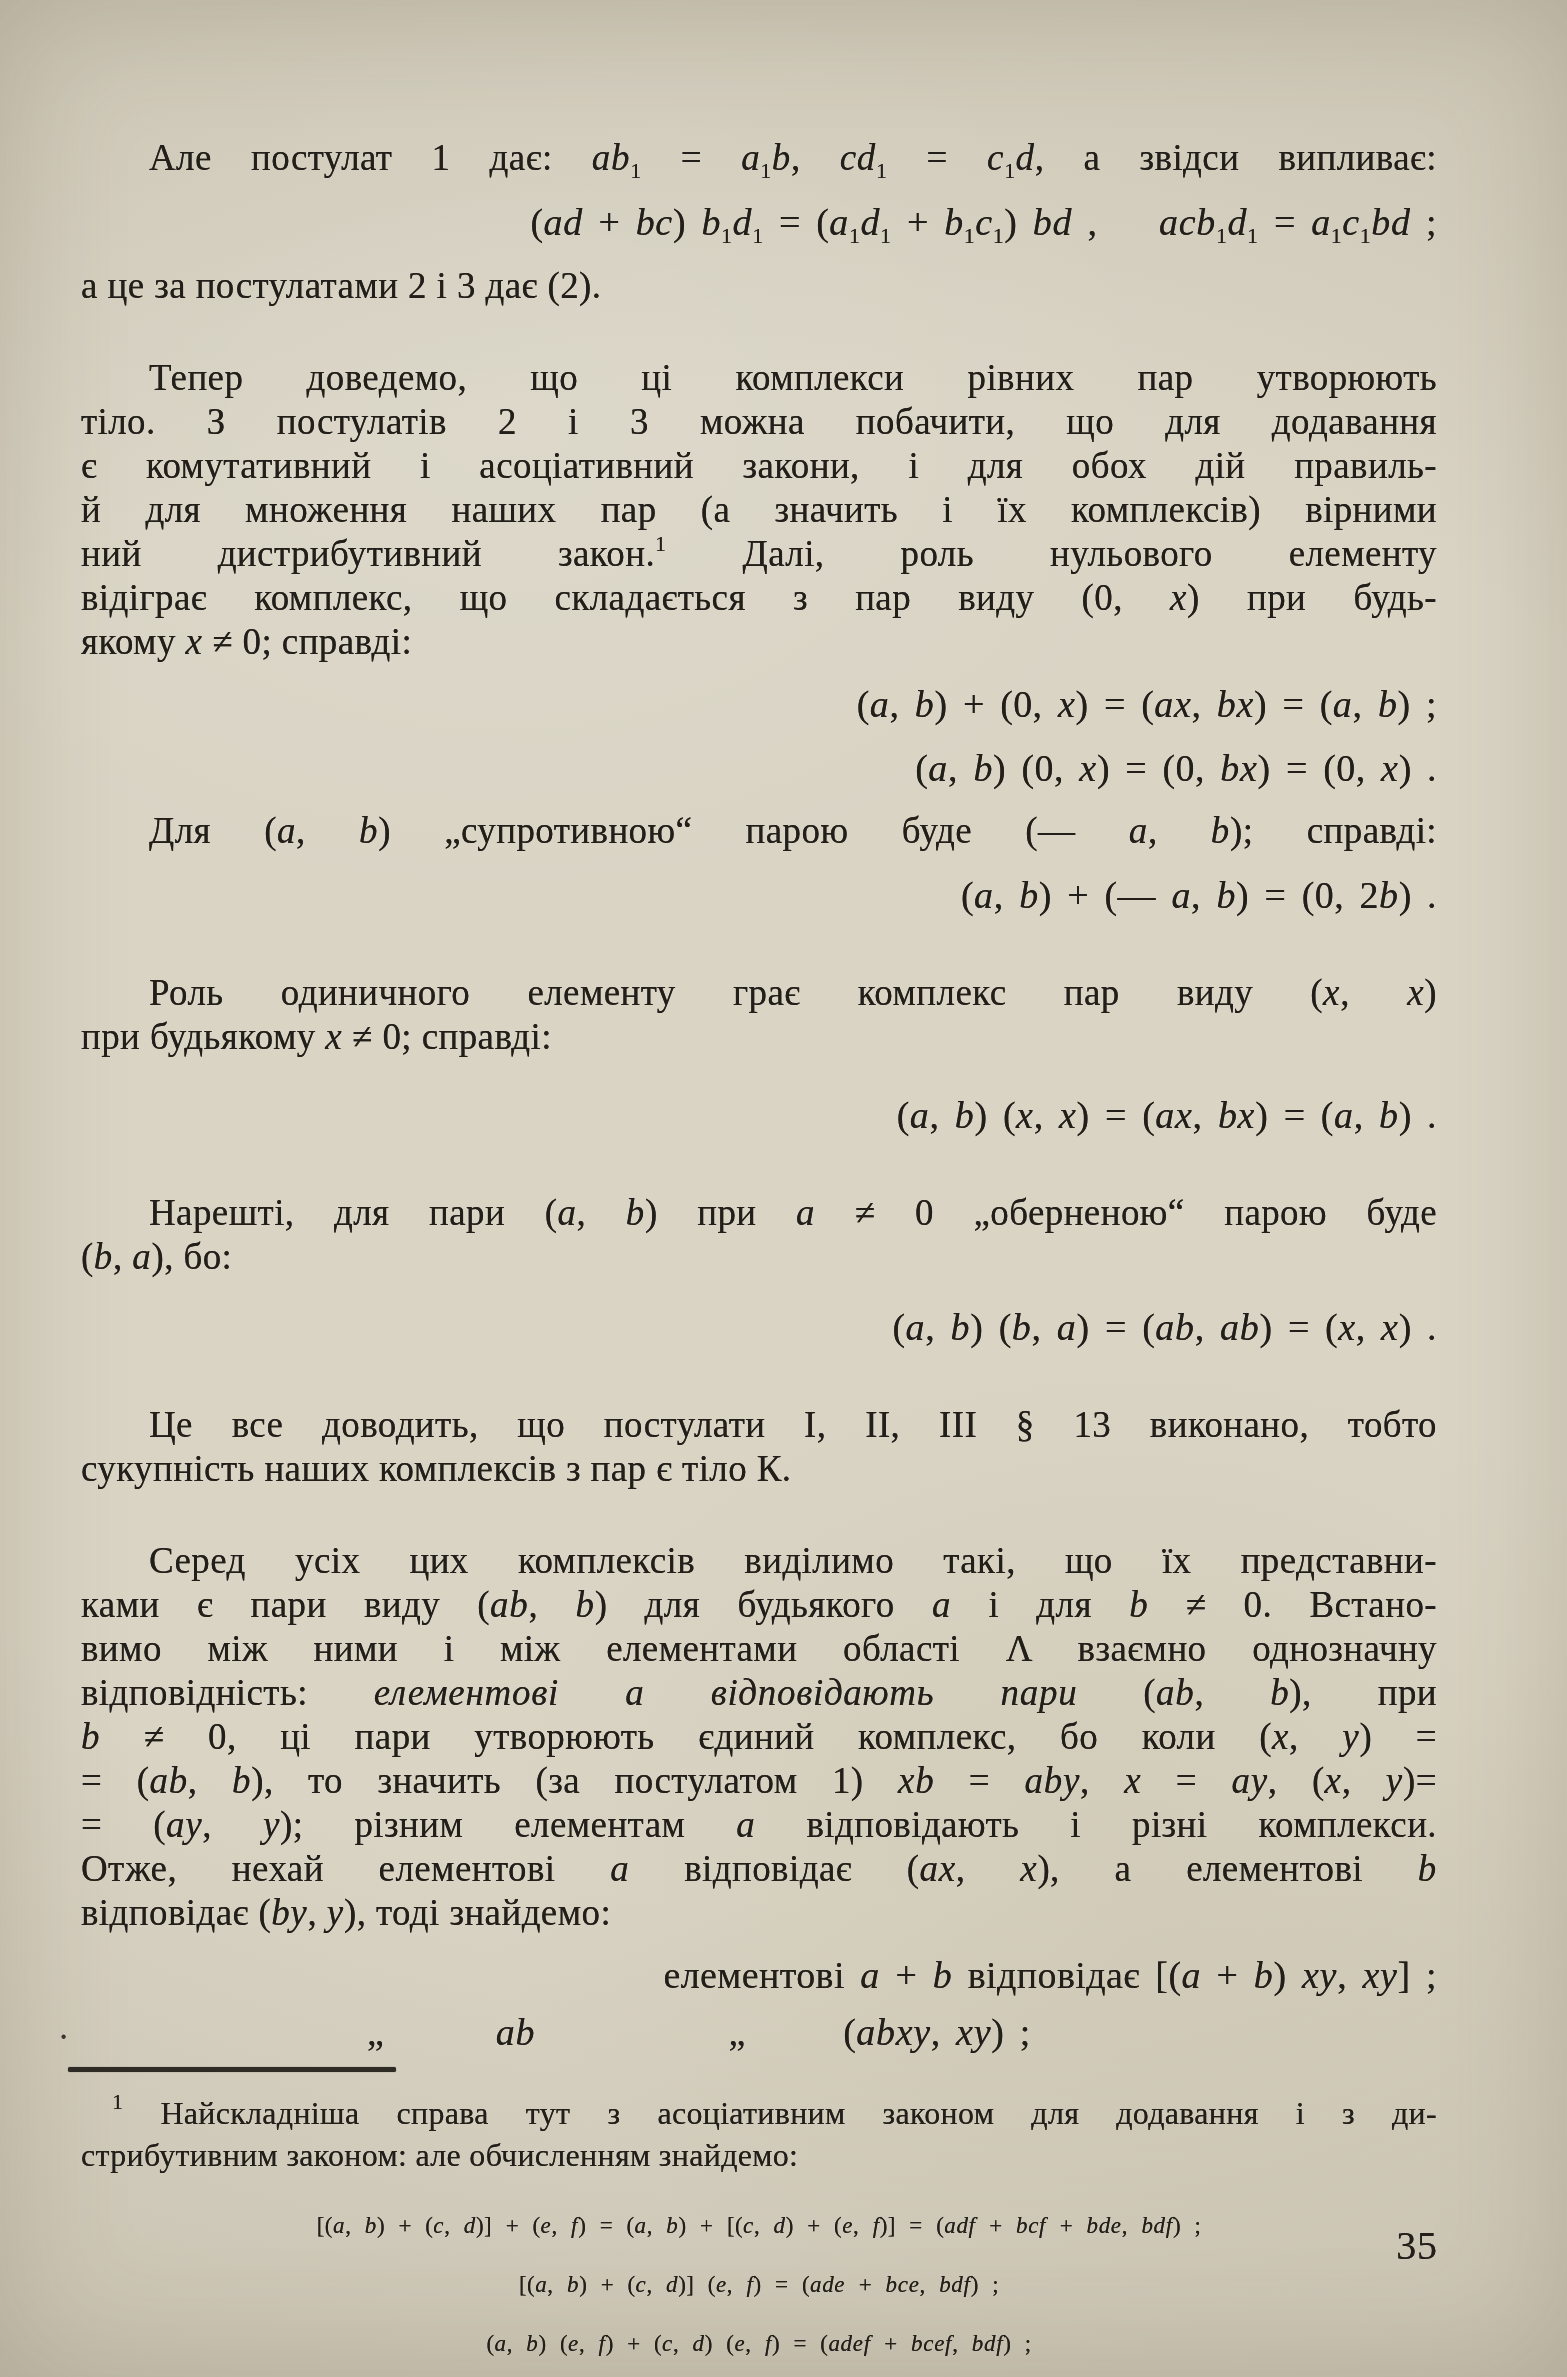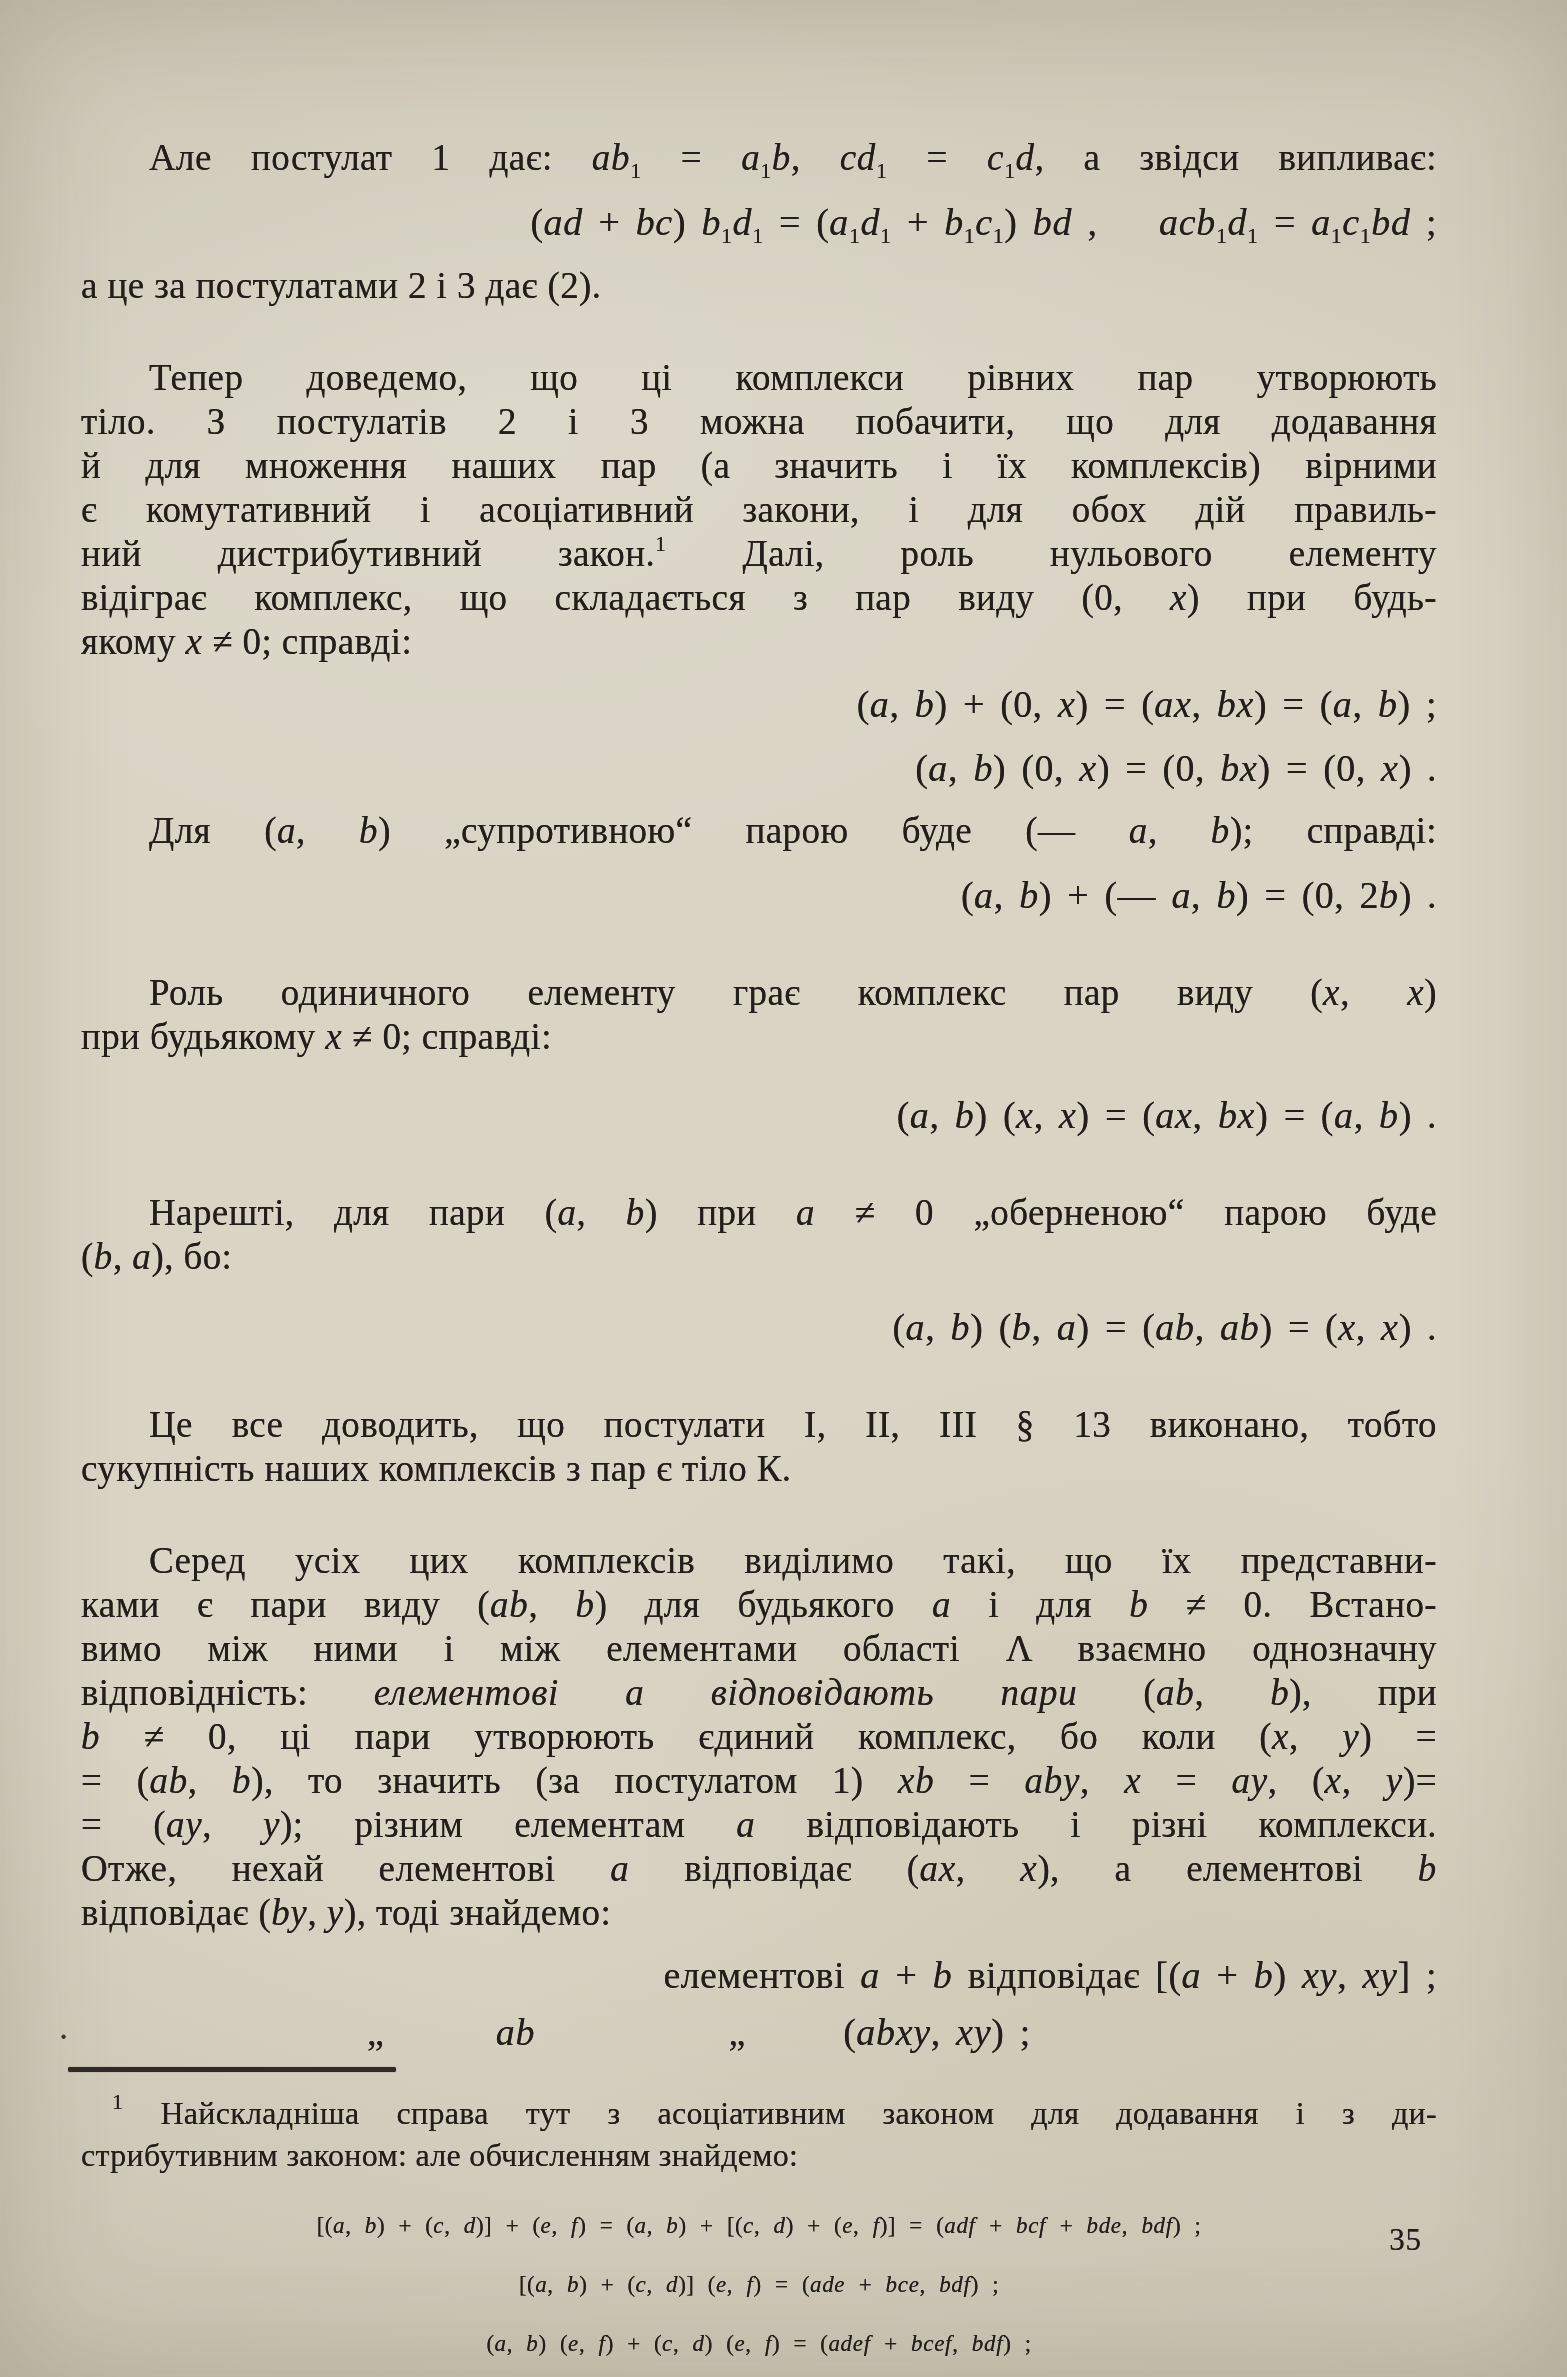--- a/index.html
+++ b/index.html
@@ -93,43 +93,43 @@
     letter-spacing: 0.4px;
     text-shadow: 0 0 0.5px rgba(28,23,17,0.85);
   }
   .m-fnf1 { margin-top: 26px; }
   .m-fnf2 { margin-top: 11px; }
   .m-fnf3 { margin-top: 11px; }
   .m-fnclose { margin-top: 13px; }
   .page-number {
     position: absolute;
     top: 2222px;
-    right: 146px;
-    font-size: 31px;
+    right: 130px;
+    font-size: 40px;
     letter-spacing: 0.9px;
     text-shadow: 0 0 0.5px rgba(28,23,17,0.85);
   }
 </style>
 </head>
 <body>
 
 <div class="page">
   <div class="content">
 
     <div class="line jall indent">Але постулат 1 дає: <i>ab</i><sub>1</sub> = <i>a</i><sub>1</sub><i>b</i>, <i>cd</i><sub>1</sub> = <i>c</i><sub>1</sub><i>d</i>, а звідси випливає:</div>
 
     <div class="formula m-f1">(<i>ad</i> + <i>bc</i>) <i>b</i><sub>1</sub><i>d</i><sub>1</sub> = (<i>a</i><sub>1</sub><i>d</i><sub>1</sub> + <i>b</i><sub>1</sub><i>c</i><sub>1</sub>) <i>bd</i> , &nbsp;&nbsp; <i>acb</i><sub>1</sub><i>d</i><sub>1</sub> = <i>a</i><sub>1</sub><i>c</i><sub>1</sub><i>bd</i> ;</div>
 
     <div class="line jlast">а це за постулатами 2 і 3 дає (2).</div>
 
     <div>
       <div class="line jall indent">Тепер доведемо, що ці комплекси рівних пар утворюють</div>
       <div class="line jall">тіло. З постулатів 2 і 3 можна побачити, що для додавання</div>
+      <div class="line jall">є комутативний і асоціативний закони, і для обох дій правиль-</div>
       <div class="line jall">й для множення наших пар (а значить і їх комплексів) вірними</div>
-      <div class="line jall">є комутативний і асоціативний закони, і для обох дій правиль-</div>
       <div class="line jall">ний дистрибутивний закон.<sup>1</sup> Далі, роль нульового елементу</div>
       <div class="line jall">відіграє комплекс, що складається з пар виду (0, <i>x</i>) при будь-</div>
       <div class="line jlast">якому <i>x</i> ≠ 0; справді:</div>
     </div>
 
     <div class="formula m-f2">(<i>a</i>, <i>b</i>) + (0, <i>x</i>) = (<i>ax</i>, <i>bx</i>) = (<i>a</i>, <i>b</i>) ;</div>
     <div class="formula m-f3">(<i>a</i>, <i>b</i>) (0, <i>x</i>) = (0, <i>bx</i>) = (0, <i>x</i>) .</div>
 
     <div class="line jall indent m-p4">Для (<i>a</i>, <i>b</i>) „супротивною“ парою буде (— <i>a</i>, <i>b</i>); справді:</div>
 

